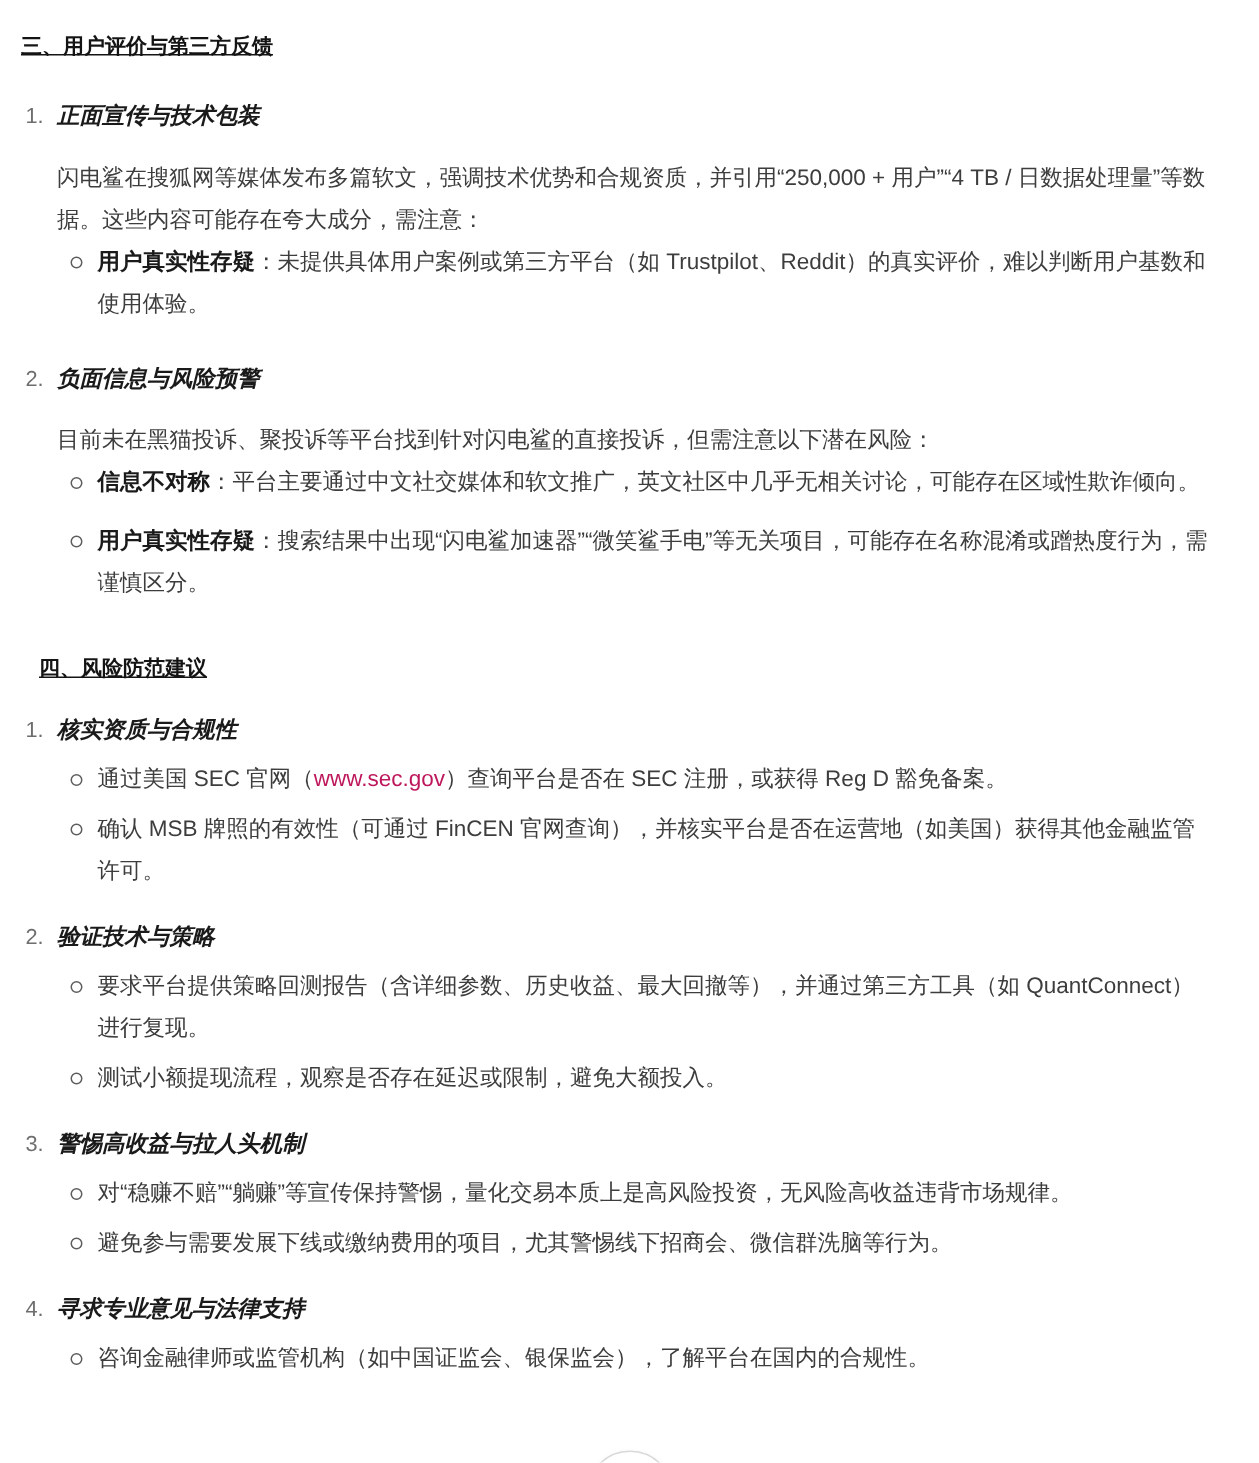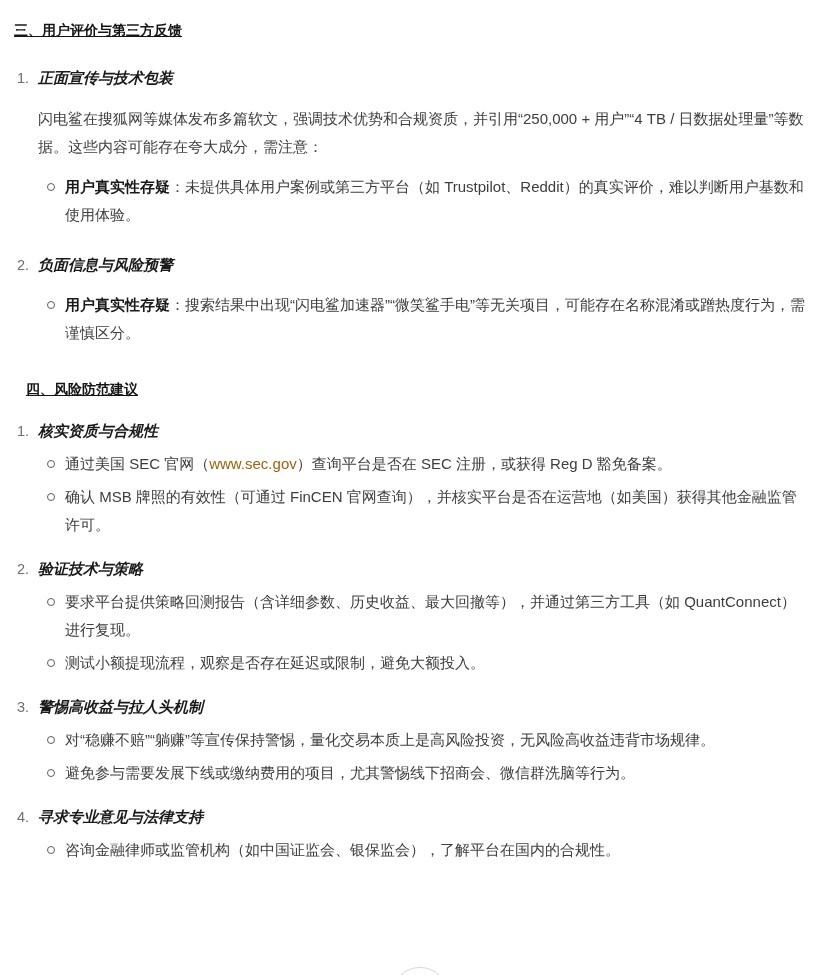--- a/index.html
+++ b/index.html
@@ -21,33 +21,33 @@
   li.num-item{margin-top:22px;}
   .s4 li.num-item{margin-top:16px;}
   .num-row{display:flex;align-items:flex-start;}
   .num-marker{flex:none;width:24px;padding-left:3px;box-sizing:border-box;color:#6e6e6e;font-size:14.5px;}
   .num-title{font-weight:700;color:#1a1a1a;font-style:italic;}
   .item-body{margin-left:24px;}
 
   p.item-para{margin:13px 0 0;}
 
   ul.bullet-list{list-style:none;margin:0;padding:0;}
-  .s3 ul.bullet-list li.bullet-item{margin:12px 0 11px;}
+  .s3 ul.bullet-list li.bullet-item{margin:0 0 11px;}
   .s3 ul.bullet-list{margin-top:0;}
   .s4 ul.bullet-list{margin-top:2px;}
   .s4 ul.bullet-list li.bullet-item{margin:5px 0;}
   li.bullet-item{display:flex;align-items:flex-start;}
   .bullet-col{flex:none;width:27px;padding-left:9px;box-sizing:border-box;}
   .ring{
     display:block;width:6px;height:6px;margin-top:10px;
     border:1.5px solid #5d5d5d;border-radius:50%;background:transparent;box-sizing:content-box;
   }
   .bullet-text{flex:1;}
   .b-label{font-weight:700;color:#1a1a1a;}
-  a.doc-link{color:#a16207;text-decoration:none;cursor:pointer;}
+  a.doc-link{color:#be185d;text-decoration:none;cursor:pointer;}
 
   .scroll-btn{
     position:absolute;left:391px;top:967px;width:56px;height:56px;
     border-radius:50%;background:#fff;border:1px solid #d9d9d9;
     box-shadow:0 1px 4px rgba(0,0,0,0.05);
   }
 </style>
 </head>
 <body>
 
@@ -75,21 +75,28 @@
           </ul>
         </div>
       </li>
 
       <li class="num-item">
         <div class="num-row">
           <span class="num-marker">2.</span>
           <span class="num-title">负面信息与风险预警</span>
         </div>
         <div class="item-body">
-          <ul class="bullet-list">
+          <p class="item-para">目前未在黑猫投诉、聚投诉等平台找到针对闪电鲨的直接投诉，但需注意以下潜在风险：</p>
+          <ul class="bullet-list">
+            <li class="bullet-item">
+              <span class="bullet-col">
+                  <span class="ring"></span>
+                </span>
+              <span class="bullet-text"><span class="b-label">信息不对称</span><span>：平台主要通过中文社交媒体和软文推广，英文社区中几乎无相关讨论，可能存在区域性欺诈倾向。</span></span>
+            </li>
             <li class="bullet-item">
               <span class="bullet-col">
                   <span class="ring"></span>
                 </span>
               <span class="bullet-text"><span class="b-label">用户真实性存疑</span><span>：搜索结果中出现“闪电鲨加速器”“微笑鲨手电”等无关项目，可能存在名称混淆或蹭热度行为，需谨慎区分。</span></span>
             </li>
           </ul>
         </div>
       </li>
     </ol>

